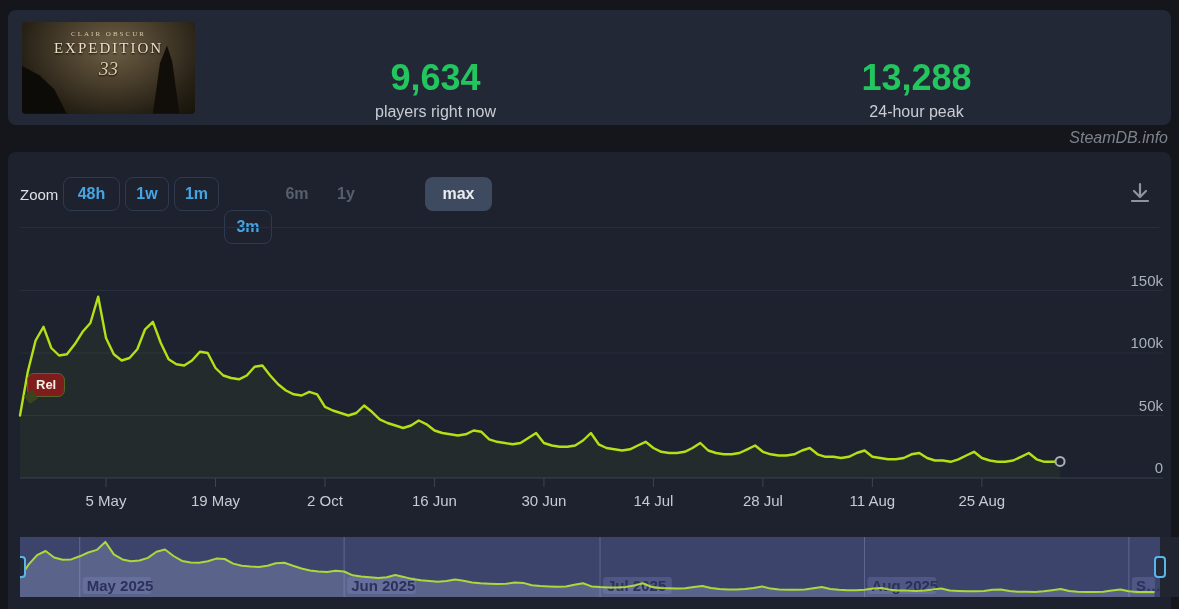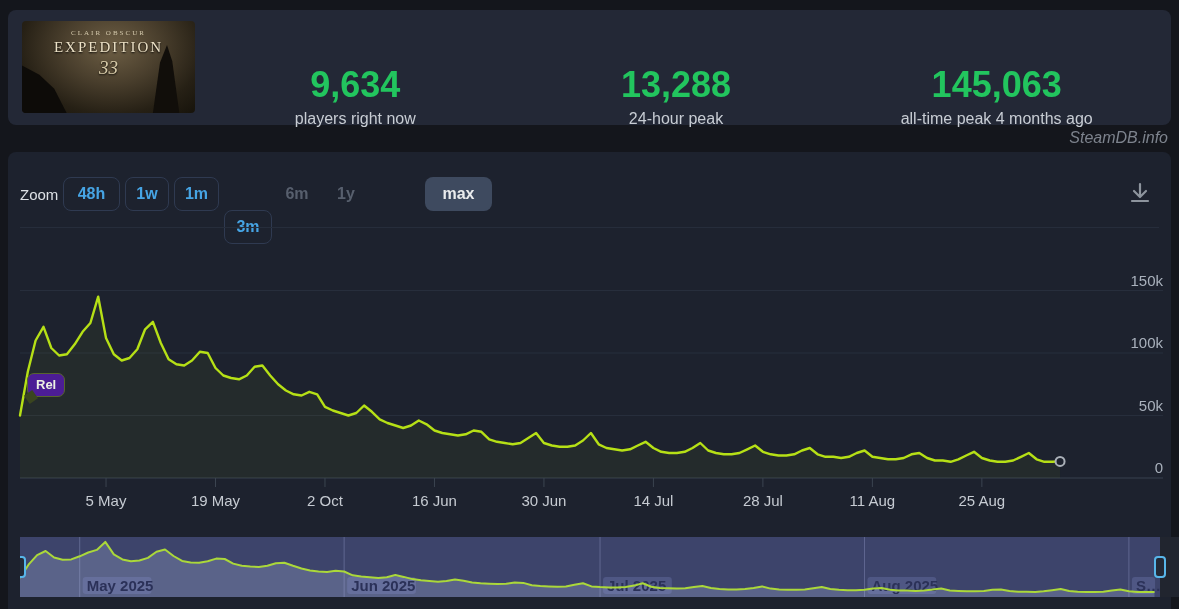--- a/index.html
+++ b/index.html
@@ -1,20 +1,20 @@
 <!DOCTYPE html>
 <html><head>
 <meta charset="utf-8">
 <style>
   * { margin:0; padding:0; box-sizing:border-box; }
   html,body { width:1179px; height:609px; }
   body { background:#14161c; font-family:"Liberation Sans", sans-serif; overflow:hidden; position:relative; }
 
   .panel { position:absolute; border-radius:8px; }
-  #header-panel { left:8px; top:10px; width:1163px; height:115px; background:#232836; display:flex; padding:11px 14px; }
+  #header-panel { left:8px; top:10px; width:1163px; height:115px; background:#232836; display:flex; align-items:center; padding:11px 14px; }
 
   
   #banner { width:173px; height:92px; border-radius:4px; overflow:hidden; position:relative; flex:0 0 auto;
             background:radial-gradient(ellipse at 52% 28%, #6e5f45 0%, #4a3f2d 38%, #262015 72%, #141109 100%); }
   #banner::before { content:""; position:absolute; left:0; bottom:0; width:62px; height:58px; background:#0d0b08;
             clip-path:polygon(0 100%, 0 18%, 28% 34%, 52% 58%, 72% 100%); }
   #banner::after { content:""; position:absolute; right:6px; bottom:0; width:44px; height:74px; background:#110e0a;
             clip-path:polygon(18% 100%, 34% 32%, 50% 8%, 62% 30%, 78% 100%); }
   .banner-text { position:absolute; top:8px; left:0; right:0; text-align:center; z-index:2; }
   .banner-kicker { display:block; font-size:7px; letter-spacing:2px; color:#d3c8ab; font-family:"Liberation Serif", serif; }
@@ -47,21 +47,21 @@
   #download-btn { position:absolute; left:1117px; top:27px; width:30px; height:30px; cursor:pointer; }
   #toolbar-divider { position:absolute; left:12px; right:12px; top:75px; height:1px; background:#262d3b; }
 
   
   #chart-svg { position:absolute; left:0; top:0; width:1179px; height:609px; pointer-events:none; z-index:3; }
   #nav-svg   { position:absolute; left:20px; top:537px; width:1159px; height:60px; z-index:3; }
 
   .y-tick-label { position:absolute; font-size:15px; color:#a9b1bc; z-index:4; transform:translateY(-100%); }
   .x-tick-label { position:absolute; top:492px; font-size:15px; color:#c6cbd2; transform:translateX(-50%); z-index:4; white-space:nowrap; }
 
-  #rel-flag { position:absolute; left:27px; top:373px; z-index:5; background:#4c1d95; border:1px solid #57652c;
+  #rel-flag { position:absolute; left:27px; top:373px; z-index:5; background:#7f1d1d; border:1px solid #57652c;
               border-radius:7px; padding:3px 8px 4px 8px; font-size:13px; font-weight:bold; color:#eef1e4; }
   #rel-flag::after { content:""; position:absolute; left:-2px; bottom:-6px; width:10px; height:10px; background:#3a451f;
               transform:rotate(55deg); z-index:-1; }
 </style>
 </head>
 <body>
 
 <div id="header-panel" class="panel">
   <div id="banner">
     <div class="banner-text">
@@ -71,24 +71,20 @@
     </div>
   </div>
   <div id="stats">
     <div class="stat">
       <div class="stat-value">9,634</div>
       <div class="stat-label">players right now</div>
     </div>
     <div class="stat">
       <div class="stat-value">13,288</div>
       <div class="stat-label">24-hour peak</div>
-    </div>
-    <div class="stat">
-      <div class="stat-value">145,063</div>
-      <div class="stat-label">all-time peak 4 months ago</div>
     </div>
   </div>
 </div>
 
 <div id="watermark">SteamDB.info</div>
 
 <div id="chart-panel" class="panel">
   <span class="zoom-label">Zoom</span>
   <button id="btn-48h" class="range-btn outlined">48h</button>
   <button id="btn-1w" class="range-btn outlined">1w</button>

